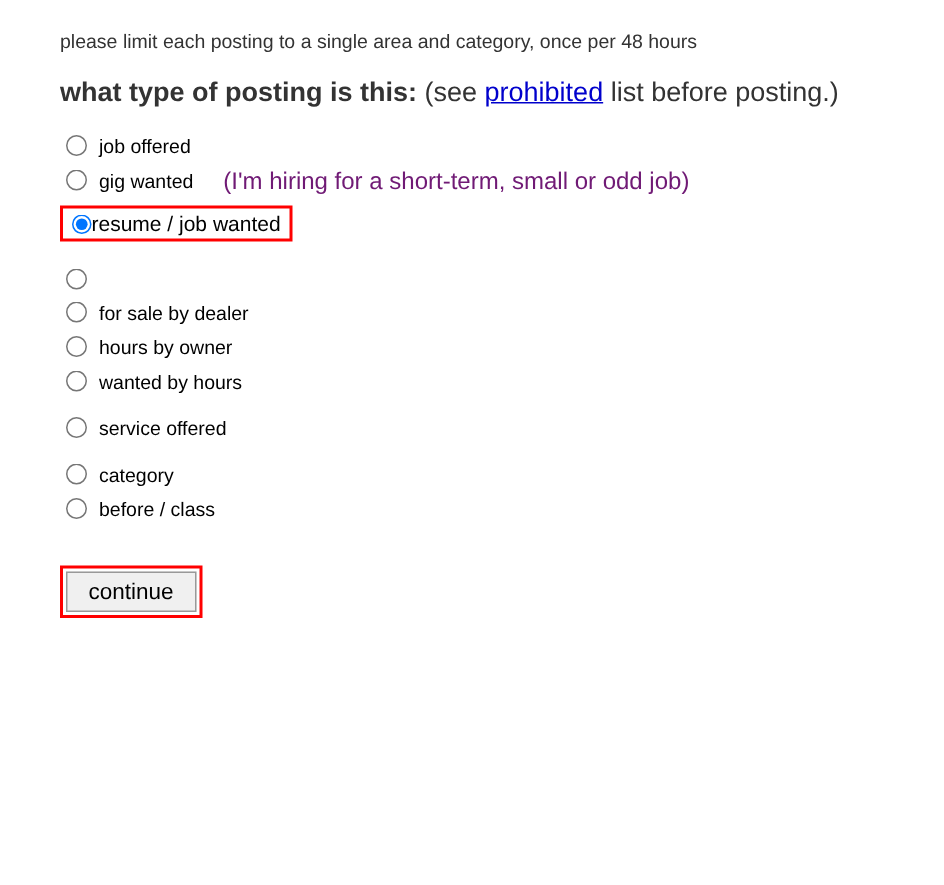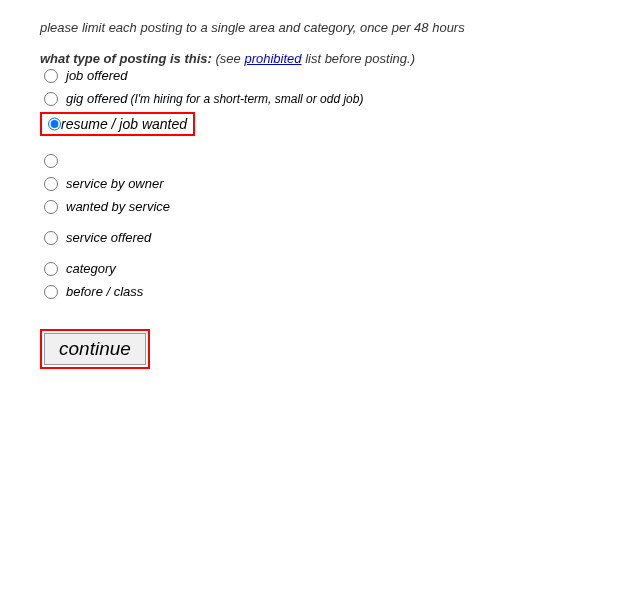--- a/index.html
+++ b/index.html
@@ -1,97 +1,98 @@
 <!DOCTYPE html>
 <html><head>
   <meta charset="utf-8">
   <style>
     * {
       box-sizing: border-box;
       margin: 0;
       padding: 0;
-      font-style: italic;
     }
 
     body {
       font-family: Arial, Helvetica, sans-serif;
       font-size: 14px;
       color: #000;
       background: #fff;
       padding: 20px 40px;
       width: 629px;
       min-height: 590px;
     }
 
     .notice {
       margin-bottom: 16px;
       color: #333;
       font-size: 13px;
     }
 
     .question {
-      font-size: 13px;
+      margin-bottom: 16px;
+      font-size: 18px;
       color: #333;
     }
 
     .question a {
       color: #00c;
       text-decoration: underline;
     }
 
     .options-group {
       margin-bottom: 12px;
     }
 
     .option-row {
       display: flex;
-      align-items: flex-end;
+      align-items: flex-start;
       margin-bottom: 4px;
       padding: 2px 4px;
       font-size: 13px;
     }
 
     .option-row input[type="radio"] {
       margin-right: 8px;
       cursor: pointer;
       width: 14px;
       height: 14px;
       flex-shrink: 0;
     }
 
     .option-row label {
       cursor: pointer;
     }
 
     .option-row .sub-label {
-      font-size: 12px;
-      color: #000000;
-      margin-left: 3px;
+      font-size: 16px;
+      color: #701a75;
+      margin-left: 20px;
     }
 
     .option-highlighted {
       border: 2px solid red;
       display: inline-flex;
+      align-items: center;
       padding: 2px 6px;
       margin-bottom: 4px;
     }
 
     .section-gap {
       margin-bottom: 12px;
     }
 
     .continue-btn-wrapper {
       margin-top: 16px;
       display: inline-block;
       border: 2px solid red;
       padding: 2px;
     }
 
     .continue-btn {
-      font-size: 19px;
+      font-size: 15px;
       padding: 4px 14px;
       cursor: pointer;
       background: #f0f0f0;
       border: 1px solid #999;
       color: #000;
     }
   </style>
 </head>
 <body>
 
@@ -105,39 +106,43 @@
 </p>
 
 <div id="options-container">
     <div class="options-group section-gap">
       <div class="option-row">
         <input type="radio" name="posting_type" id="job_offered" value="job_offered" style="">
         <label for="job_offered">job offered</label>
       </div>
       <div class="option-row">
         <input type="radio" name="posting_type" id="gig_offered" value="gig_offered" style="">
-        <label for="gig_offered">gig offered</label>
+        <label for="gig_offered">gig wanted</label>
         <span class="sub-label">(I'm hiring for a short-term, small or odd job)</span>
       </div>
       <div style="margin-bottom: 4px;"><span class="option-highlighted">
           <input type="radio" name="posting_type" id="resume_job_wanted" value="resume_job_wanted" checked="" style="">
           <label for="resume_job_wanted">resume / job wanted</label>
         </span></div>
     </div>
     <div class="options-group section-gap">
       <div class="option-row">
         <input type="radio" name="posting_type" id="for_sale_owner" value="for_sale_owner" style="">
       </div>
       <div class="option-row">
+        <input type="radio" name="posting_type" id="for_sale_dealer" value="for_sale_dealer" style="">
+        <label for="for_sale_dealer">for sale by dealer</label>
+      </div>
+      <div class="option-row">
         <input type="radio" name="posting_type" id="wanted_owner" value="wanted_owner" style="">
-        <label for="wanted_owner">service by owner</label>
+        <label for="wanted_owner">hours by owner</label>
       </div>
       <div class="option-row">
         <input type="radio" name="posting_type" id="wanted_dealer" value="wanted_dealer" style="">
-        <label for="wanted_dealer">wanted by service</label>
+        <label for="wanted_dealer">wanted by hours</label>
       </div>
     </div>
     <div class="options-group section-gap">
       <div class="option-row">
         <input type="radio" name="posting_type" id="service_offered" value="service_offered" style="">
         <label for="service_offered">service offered</label>
       </div>
     </div>
     <div class="options-group section-gap">
       <div class="option-row">

